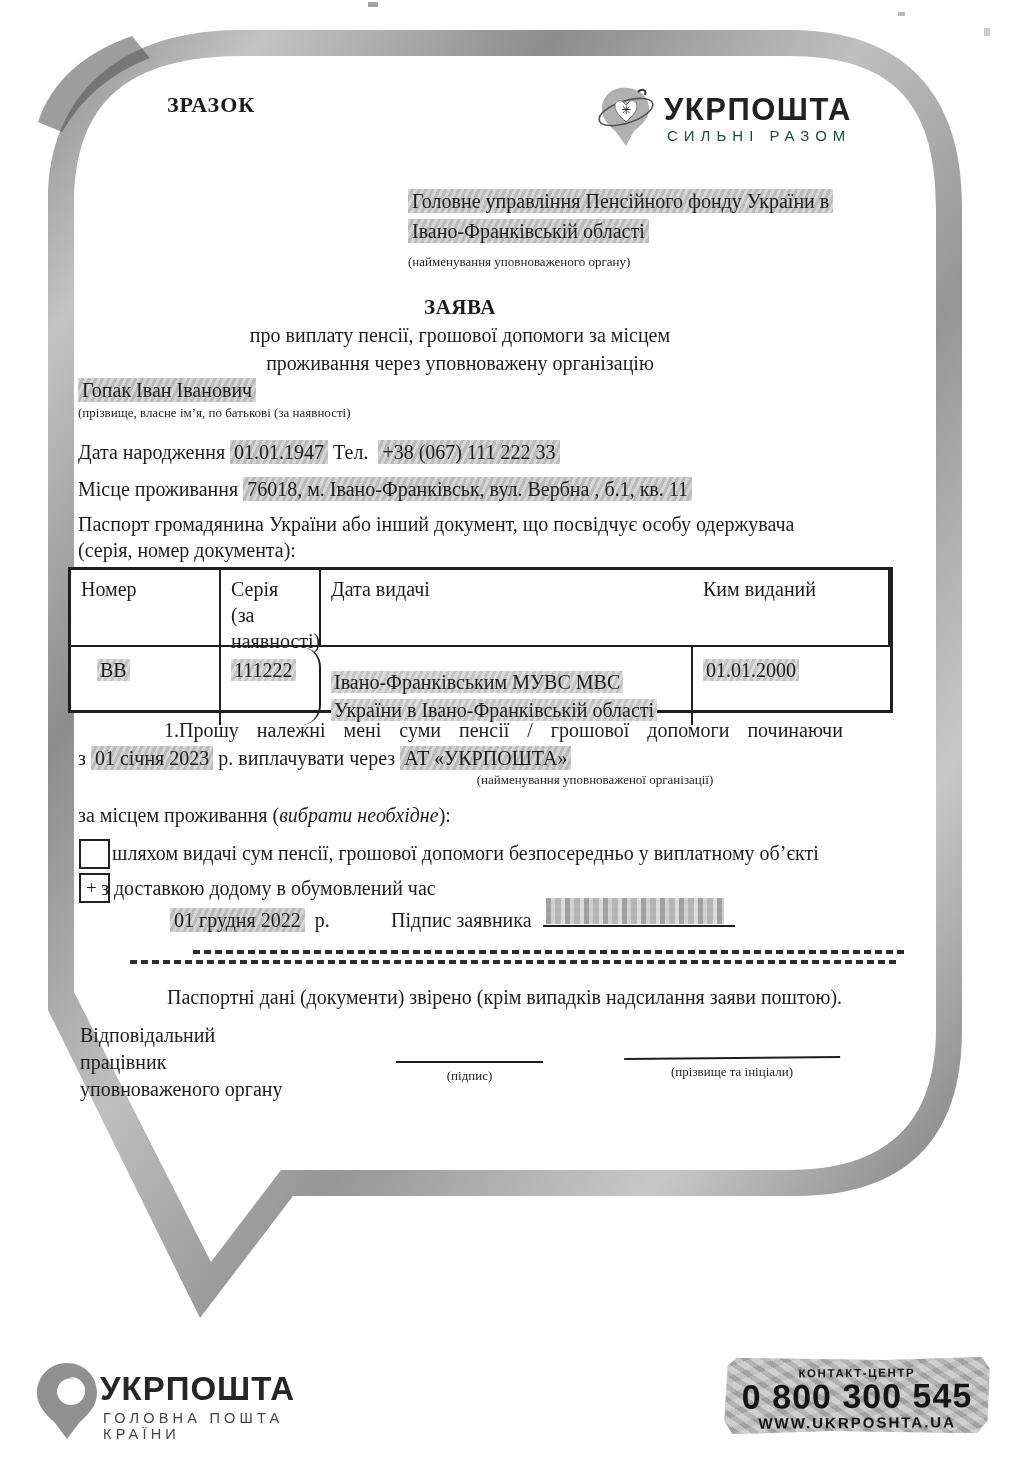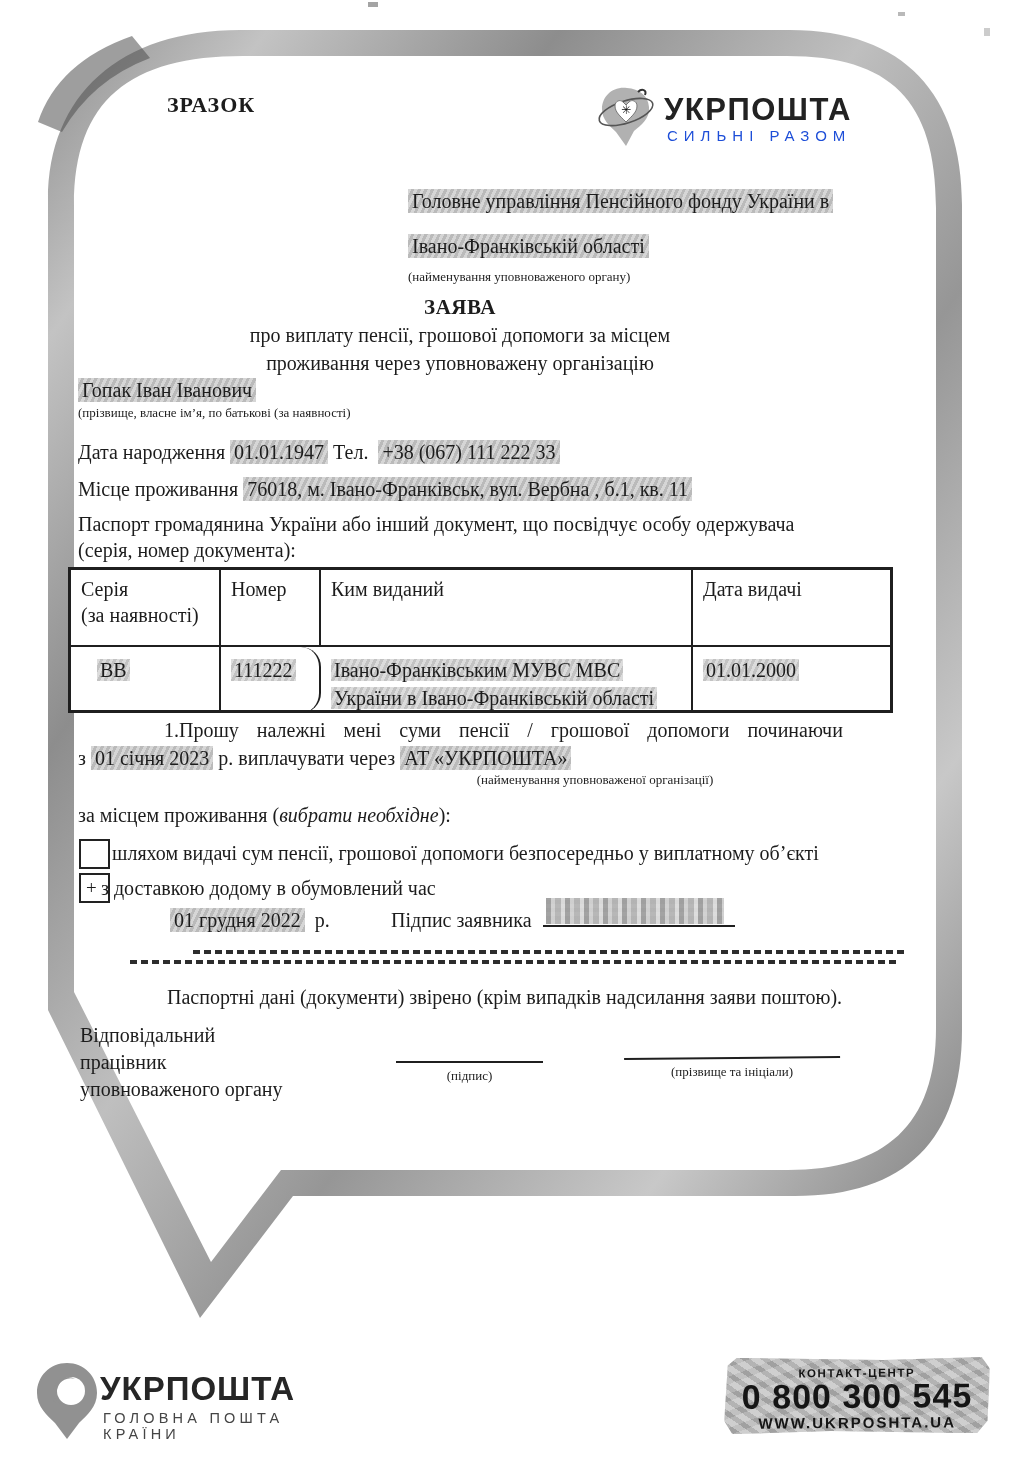--- a/index.html
+++ b/index.html
@@ -88,25 +88,25 @@
 
 <div class="abs" style="left:594px;top:82px;width:280px;height:70px;">
   <svg class="abs" style="left:0;top:2px;" width="66" height="68" viewBox="0 0 66 68">
     <path fill="#a8a8a8" opacity=".9" d="M33,4 C19,2 8,12 8,25 C8,36 16,42 22,48 L32,62 L40,47 C47,41 56,35 55,23 C54,11 45,5 33,4 Z"></path>
     <ellipse cx="32" cy="28" rx="28" ry="11" fill="none" stroke="#555" stroke-width="1.6" transform="rotate(-18 32 28)"></ellipse>
     <path fill="#ffffff" stroke="#777" stroke-width="1" d="M32,38 C26,32 21,28 21,22 C21,17 26,15 29,18 L32,21 L35,18 C38,15 43,17 43,22 C43,28 38,32 32,38 Z"></path>
     <text x="27" y="30" font-size="12" fill="#111" font-family="'DejaVu Sans',sans-serif">✳</text>
     <path d="M44,8 C48,4 53,6 51,11" fill="none" stroke="#333" stroke-width="2"></path>
   </svg>
   <div class="abs sans" style="left:70px;top:10px;font-size:31px;font-weight:bold;letter-spacing:1.5px;color:#222;">УКРПОШТА</div>
-  <div class="abs sans letterwide" style="left:73px;top:45px;font-size:15px;color:#1d4ed8;">СИЛЬНІ РАЗОМ</div>
+  <div class="abs sans letterwide" style="left:73px;top:45px;font-size:15px;color:#14532d;">СИЛЬНІ РАЗОМ</div>
 </div>
 
 <div class="abs body-text" style="left:408px;top:188px;width:460px;line-height:27px;">
-  <div style="margin-bottom:18px;"><span class="hl">Головне управління Пенсійного фонду України в</span></div>
+  <div style="margin-bottom:3px;"><span class="hl">Головне управління Пенсійного фонду України в</span></div>
   <div style="margin-bottom:3px;"><span class="hl">Івано-Франківській області</span></div>
   <div class="caption">(найменування уповноваженого органу)</div>
 </div>
 
 <div class="abs" style="left:160px;top:295px;width:600px;text-align:center;">
   <div style="font-size:21px;font-weight:bold;letter-spacing:.5px;">ЗАЯВА</div>
   <div style="font-size:20px;margin-top:4px;">про виплату пенсії, грошової допомоги за місцем</div>
   <div style="font-size:20px;margin-top:5px;">проживання через уповноважену організацію</div>
 </div>
 
@@ -124,35 +124,35 @@
 
 <div class="abs body-text" style="left:78px;top:477px;">
   <span>Місце проживання</span>
   <span class="hl">76018, м. Івано-Франківськ, вул. Вербна , б.1, кв. 11</span>
 </div>
 
 <div class="abs body-text" style="left:78px;top:512px;">Паспорт громадянина України або інший документ, що посвідчує особу одержувача</div>
 <div class="abs body-text" style="left:78px;top:538px;">(серія, номер документа):</div>
 
 <div class="abs ptable">
+  <div class="cell">Номер</div>
   <div class="cell">
     <div>Серія</div>
     <div>(за наявності)</div>
   </div>
-  <div class="cell">Номер</div>
+  <div class="cell last-col">Дата видачі</div>
   <div class="cell">Ким виданий</div>
-  <div class="cell last-col">Дата видачі</div>
 
   <div class="cell last-row" style="padding-top:10px;margin-left:16px;">
     <span class="hl-soft">ВВ</span>
   </div>
   <div class="cell last-row" style="padding-top:10px;border-radius:20px;">
     <span class="hl-soft">111222</span>
   </div>
-  <div class="cell last-row" style="padding-top:10px;">
+  <div class="cell last-row" style="padding-top:22px;">
     <div><span class="hl-soft">Івано-Франківським МУВС МВС</span></div>
     <div style="margin-top:2px;"><span class="hl-soft">України в Івано-Франківській області</span></div>
   </div>
   <div class="cell last-col last-row" style="padding-top:10px;">
     <span class="hl-soft">01.01.2000</span>
   </div>
 </div>
 
 <div class="abs body-text" style="left:78px;top:718px;width:838px;text-indent:86px;word-spacing:13px;">1.Прошу належні мені суми пенсії / грошової допомоги починаючи</div>
 <div class="abs body-text" style="left:78px;top:746px;">

